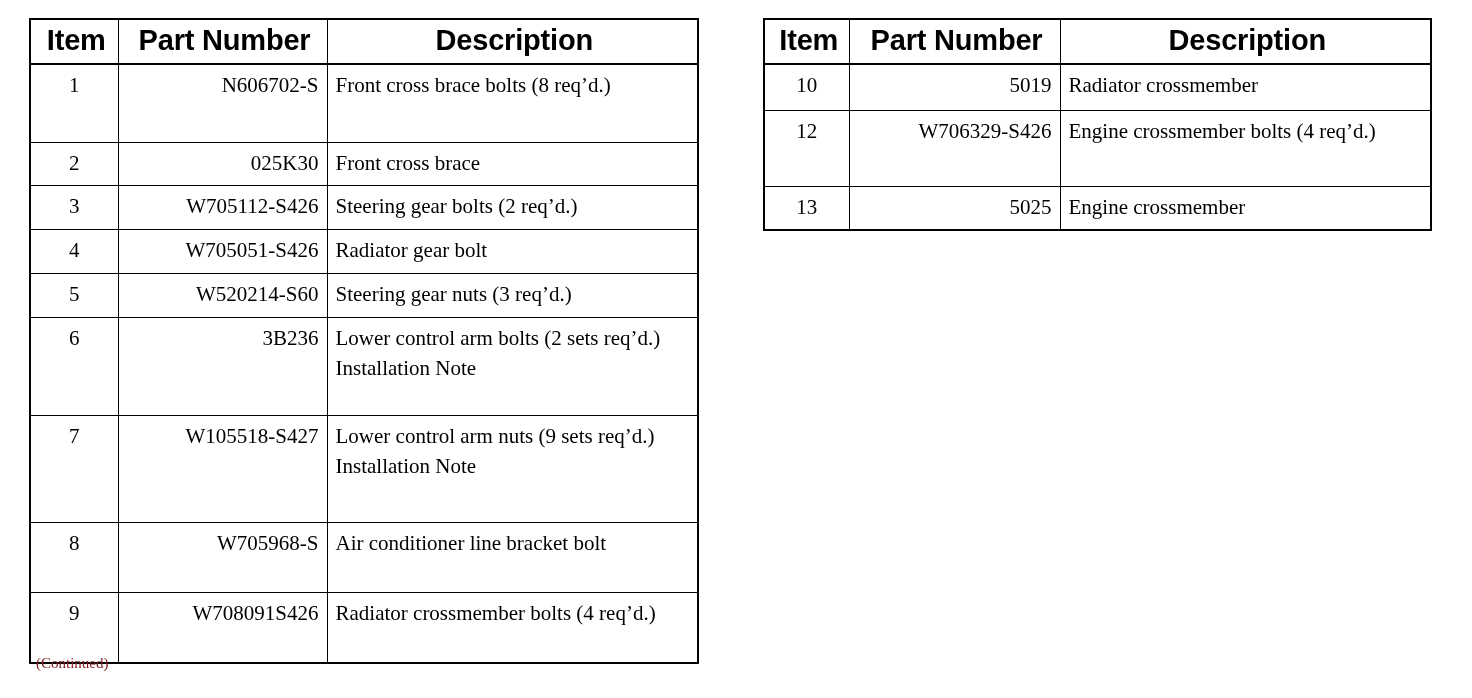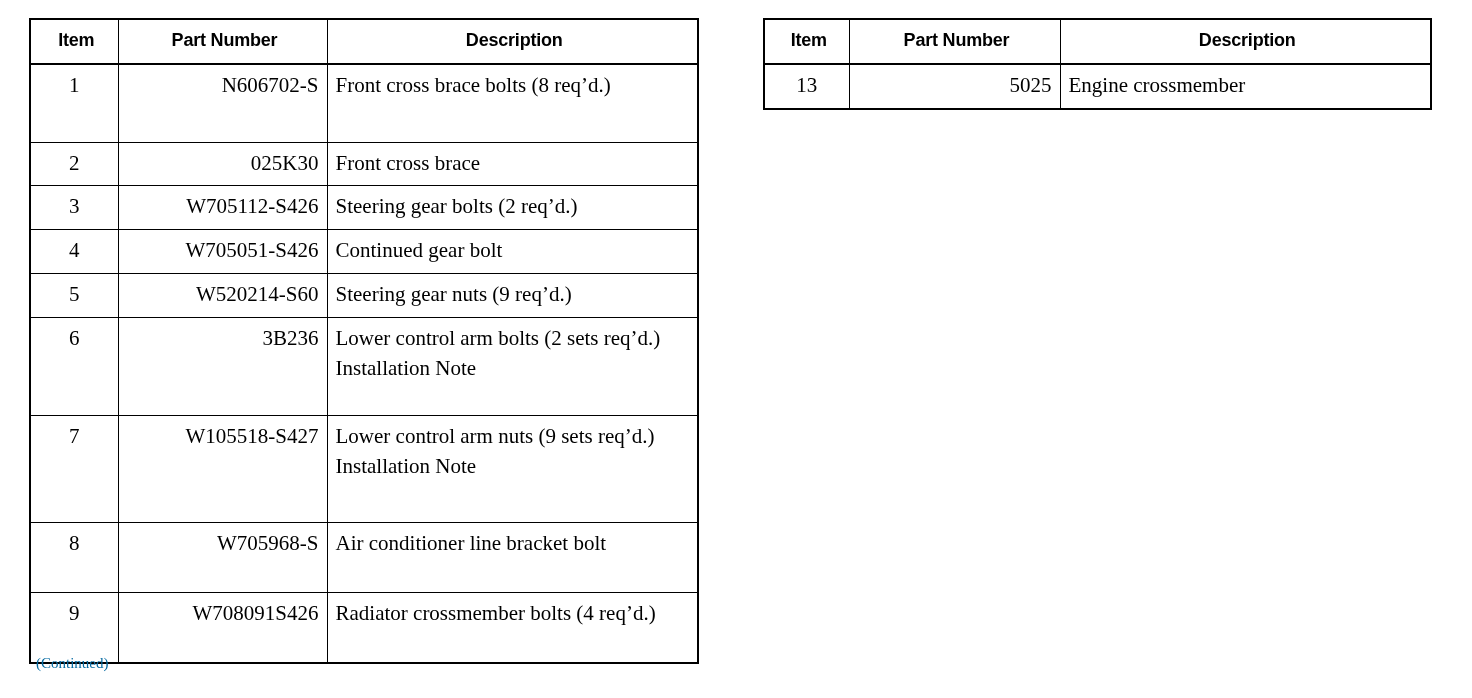--- a/index.html
+++ b/index.html
@@ -38,21 +38,21 @@
   .parts-table th {
     border: 1.5px solid #000000;
     vertical-align: top;
     background: #ffffff;
   }
 
   
   .parts-table thead th {
     font-family: "Liberation Sans", "DejaVu Sans", sans-serif;
     font-weight: bold;
-    font-size: 18px;
+    font-size: 29px;
     line-height: 1;
     height: 40px;
     padding: 0 0 3px 4px;
     vertical-align: middle;
     border-bottom: 2.5px solid #000000;
     letter-spacing: -0.2px;
   }
   .th-item { text-align: center; }
   .th-part { text-align: center; margin-left: 48px; }
   .th-desc { text-align: center; padding-left: 12px; }
@@ -92,21 +92,21 @@
   #table-right col.c-desc { width: 371px; }
 
   
   #continued-note {
     position: absolute;
     left: 36px;
     top: 654px;
     font-family: "Liberation Serif", "DejaVu Serif", serif;
     font-size: 15px;
     line-height: 1.2;
-    color: #0369a1;
+    color: #7f1d1d;
     white-space: nowrap;
   }
 </style>
 </head>
 <body>
 
 <div class="page">
 
   <table class="parts-table" id="table-left">
     <colgroup>
@@ -140,28 +140,28 @@
           <td class="cell-item">3</td>
           <td class="cell-part">W705112-S426</td>
           <td class="cell-desc">
             <span class="desc-line">Steering gear bolts (2 req’d.)</span>
           </td>
         </tr>
         <tr style="height: 41px;">
           <td class="cell-item">4</td>
           <td class="cell-part">W705051-S426</td>
           <td class="cell-desc">
-            <span class="desc-line">Continued gear bolt</span>
+            <span class="desc-line">Radiator gear bolt</span>
           </td>
         </tr>
         <tr style="height: 41px;">
           <td class="cell-item">5</td>
           <td class="cell-part">W520214-S60</td>
           <td class="cell-desc">
-            <span class="desc-line">Steering gear nuts (9 req’d.)</span>
+            <span class="desc-line">Steering gear nuts (3 req’d.)</span>
           </td>
         </tr>
         <tr style="height: 98px;">
           <td class="cell-item">6</td>
           <td class="cell-part">3B236</td>
           <td class="cell-desc">
             <span class="desc-line">Lower control arm bolts (2 sets req’d.)</span>
             <span class="desc-line">Installation Note</span>
           </td>
         </tr>
@@ -197,20 +197,34 @@
         <col class="c-desc">
     </colgroup>
     <thead>
       <tr>
         <th class="th-item">Item</th>
         <th class="th-part">Part Number</th>
         <th class="th-desc">Description</th>
       </tr>
     </thead>
     <tbody>
+        <tr style="height: 46px;">
+          <td class="cell-item">10</td>
+          <td class="cell-part">5019</td>
+          <td class="cell-desc">
+            <span class="desc-line">Radiator crossmember</span>
+          </td>
+        </tr>
+        <tr style="height: 76px;">
+          <td class="cell-item">12</td>
+          <td class="cell-part">W706329-S426</td>
+          <td class="cell-desc">
+            <span class="desc-line">Engine crossmember bolts (4 req’d.)</span>
+          </td>
+        </tr>
         <tr style="height: 42px; margin-left: 26px;">
           <td class="cell-item">13</td>
           <td class="cell-part">5025</td>
           <td class="cell-desc">
             <span class="desc-line">Engine crossmember</span>
           </td>
         </tr>
       </tbody>
   </table>
 

